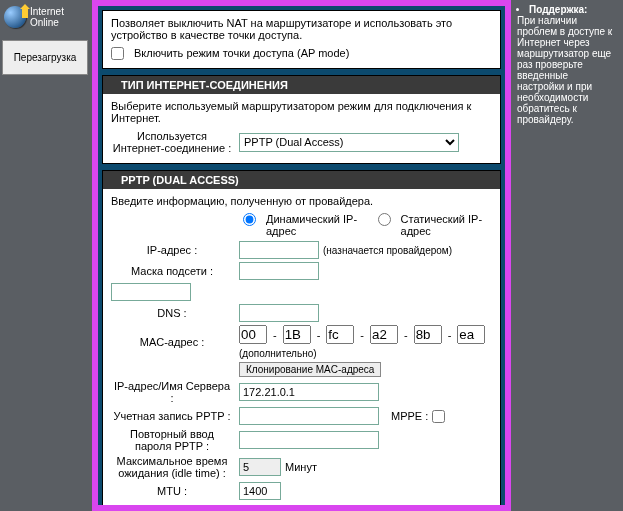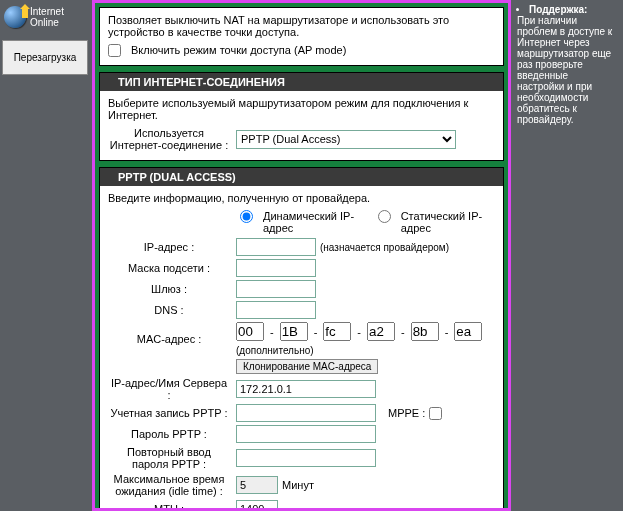--- a/index.html
+++ b/index.html
@@ -4,21 +4,21 @@
 <style>
 * { box-sizing: border-box; margin: 0; padding: 0; }
 body { font-family: Arial, sans-serif; font-size: 11px; background: #5a5e63; color: #000; width: 623px; height: 511px; overflow: hidden; }
 .layout { display: flex; height: 100%; }
 .left { width: 92px; background: #5a5e63; padding: 4px 2px; color: #fff; }
 .status { display: flex; align-items: center; gap: 4px; padding: 2px; }
 .globe { width: 22px; height: 22px; border-radius: 50%; background: radial-gradient(circle at 30% 30%, #9cf, #036); box-shadow: 1px 1px 1px rgba(0,0,0,.5); position: relative; }
 .globe::after { content: ""; position: absolute; right: -4px; top: -2px; width: 10px; height: 14px; background: #fc3; clip-path: polygon(50% 0,100% 35%,80% 35%,80% 100%,20% 100%,20% 35%,0 35%); }
 .status-text { font-size: 10px; line-height: 1.1; }
 .reboot { margin-top: 10px; width: 86px; font-size: 10px; padding: 11px 0; background: #eee; border: 1px solid #888; }
-.main { flex: 1; background: #15803d; border: 3px solid #d946ef; padding: 4px; overflow-y: auto; }
+.main { flex: 1; background: #0c4a6e; border: 6px solid #d946ef; padding: 4px; overflow-y: auto; }
 .right { width: 112px; background: #5a5e63; color: #fff; padding: 4px 6px; font-size: 10px; }
 .right ul { padding-left: 12px; }
 .box { border: 1px solid #000; margin-bottom: 6px; background: #fff; }
 .box .hdr { background: #3a3a3a; color: #fff; font-weight: bold; font-size: 11px; padding: 3px 18px; text-transform: uppercase; }
 .box .body { padding: 6px 8px; font-size: 11px; }
 .desc { margin-bottom: 6px; }
 .row { display: flex; align-items: center; margin: 3px 0; }
 .lbl { width: 128px; text-align: center; padding-right: 6px; font-size: 11px; }
 .val { flex: 1; display: flex; align-items: center; gap: 4px; flex-wrap: wrap; }
 input[type=text], input[type=password] { border: 1px solid #7a9; height: 18px; padding: 0 3px; font-size: 11px; background: #fff; }
@@ -96,21 +96,20 @@
               <span class="note">(назначается провайдером)</span>
             </div>
           </div>
         <div class="row">
             <div class="lbl">Маска подсети :</div>
             <div class="val">
               <input type="text" class="w80" style="">
             </div>
           </div>
         <div class="row">
-            <div class="lbl">Шлюз :</div>
             <div class="val">
               <input type="text" class="w80" style="">
             </div>
           </div>
         <div class="row">
             <div class="lbl">DNS :</div>
             <div class="val">
               <input type="text" class="w80" style="">
             </div>
           </div>
@@ -145,26 +144,20 @@
           </div>
         <div class="row">
             <div class="lbl">Учетная запись PPTP :</div>
             <div class="val">
               <input type="text" class="w140" style="">
               <span style="margin-left:8px">MPPE :</span>
               <input type="checkbox" style="">
             </div>
           </div>
         <div class="row">
-            <div class="lbl">Пароль PPTP :</div>
-            <div class="val">
-              <input type="password" class="w140" style="">
-            </div>
-          </div>
-        <div class="row">
             <div class="lbl">Повторный ввод пароля PPTP :</div>
             <div class="val">
               <input type="password" class="w140" style="">
             </div>
           </div>
         <div class="row">
             <div class="lbl">Максимальное время ожидания (idle time) :</div>
             <div class="val">
               <input type="text" class="short" value="5" style="">
               <span>Минут</span>

